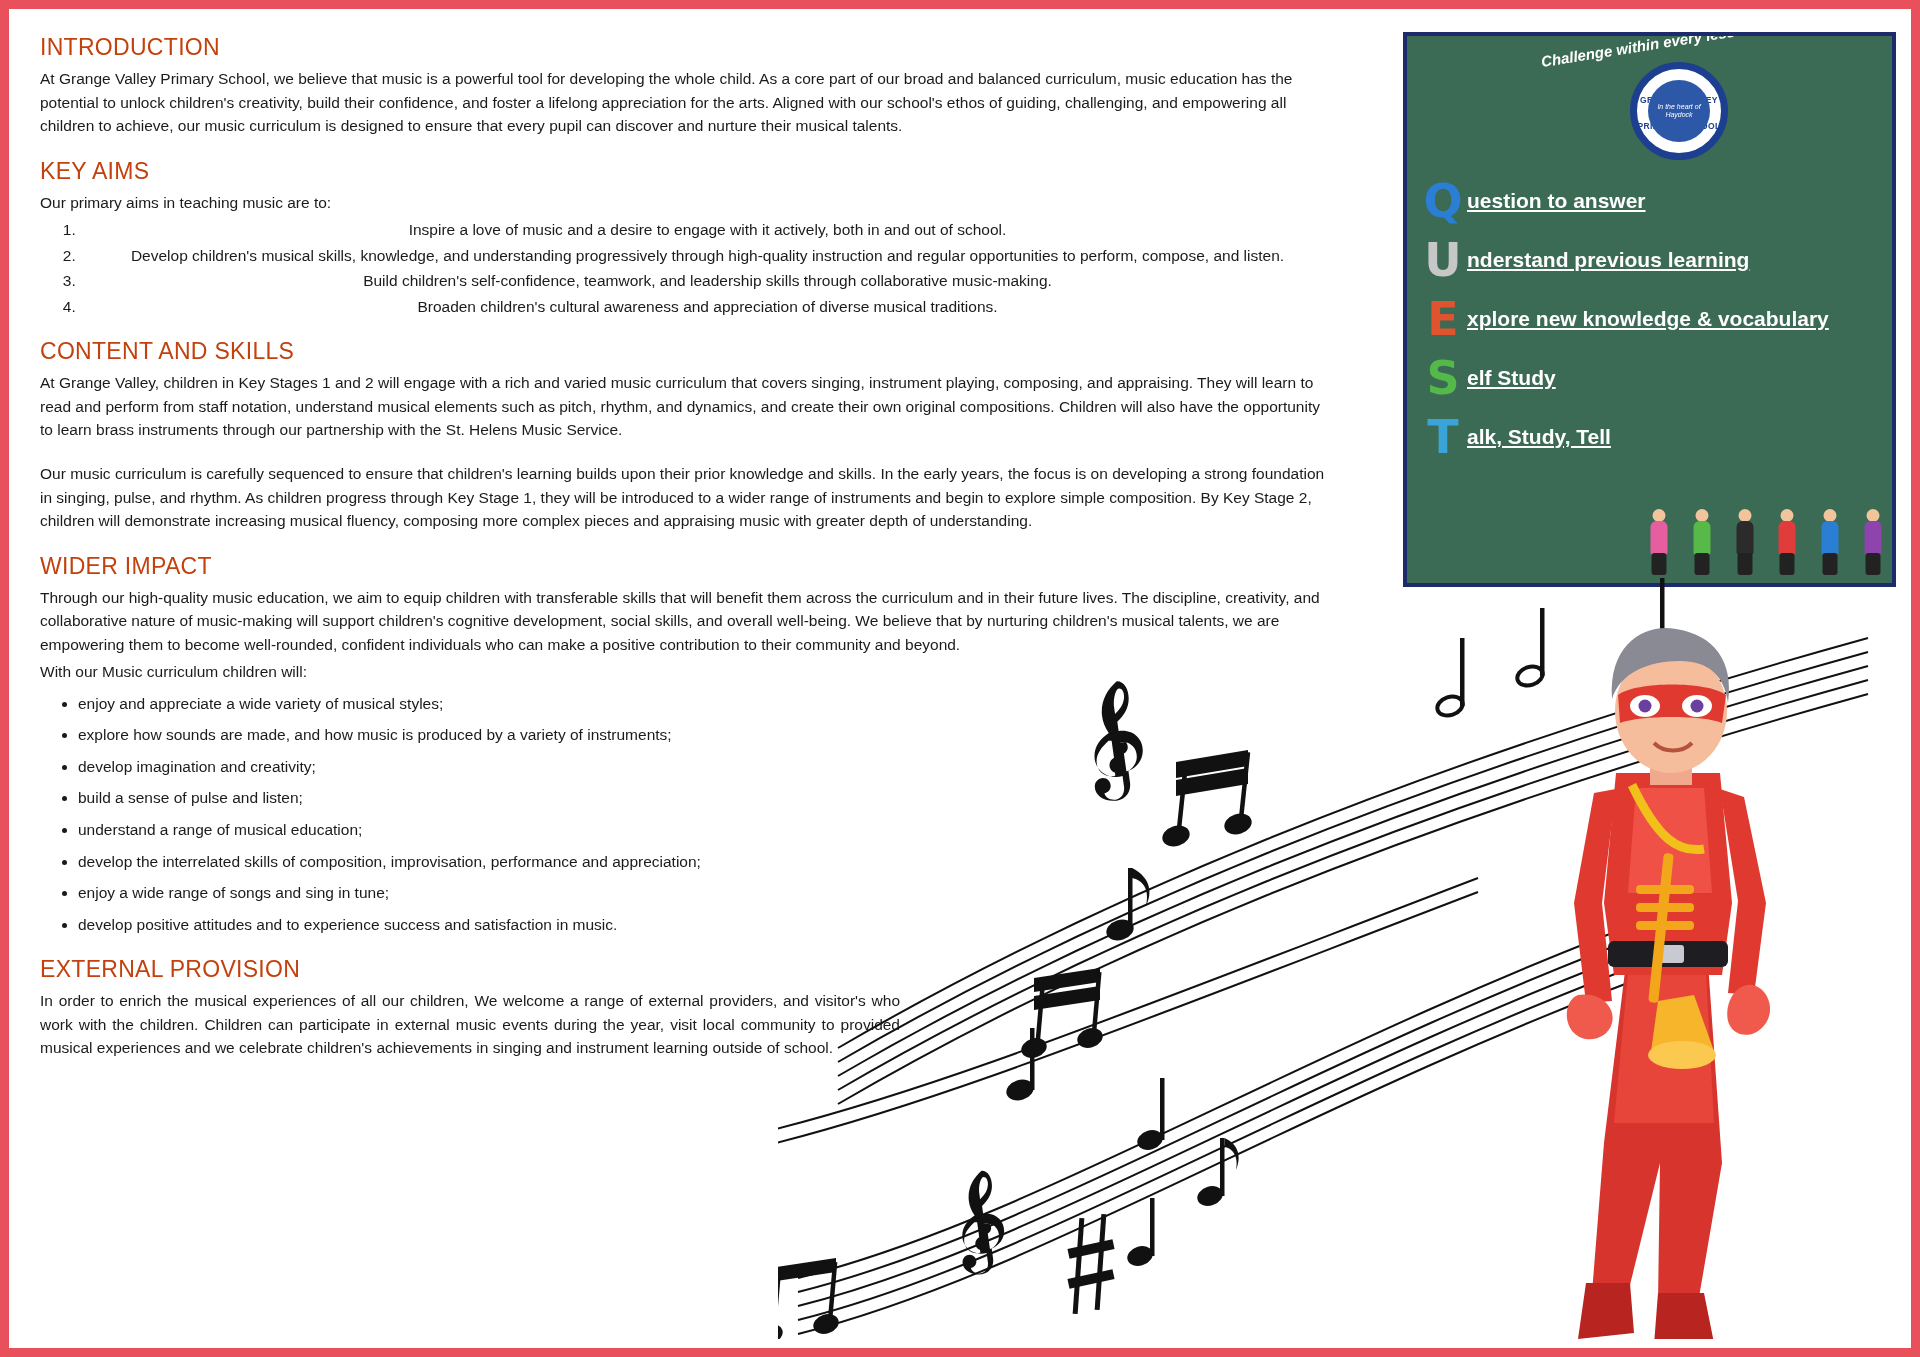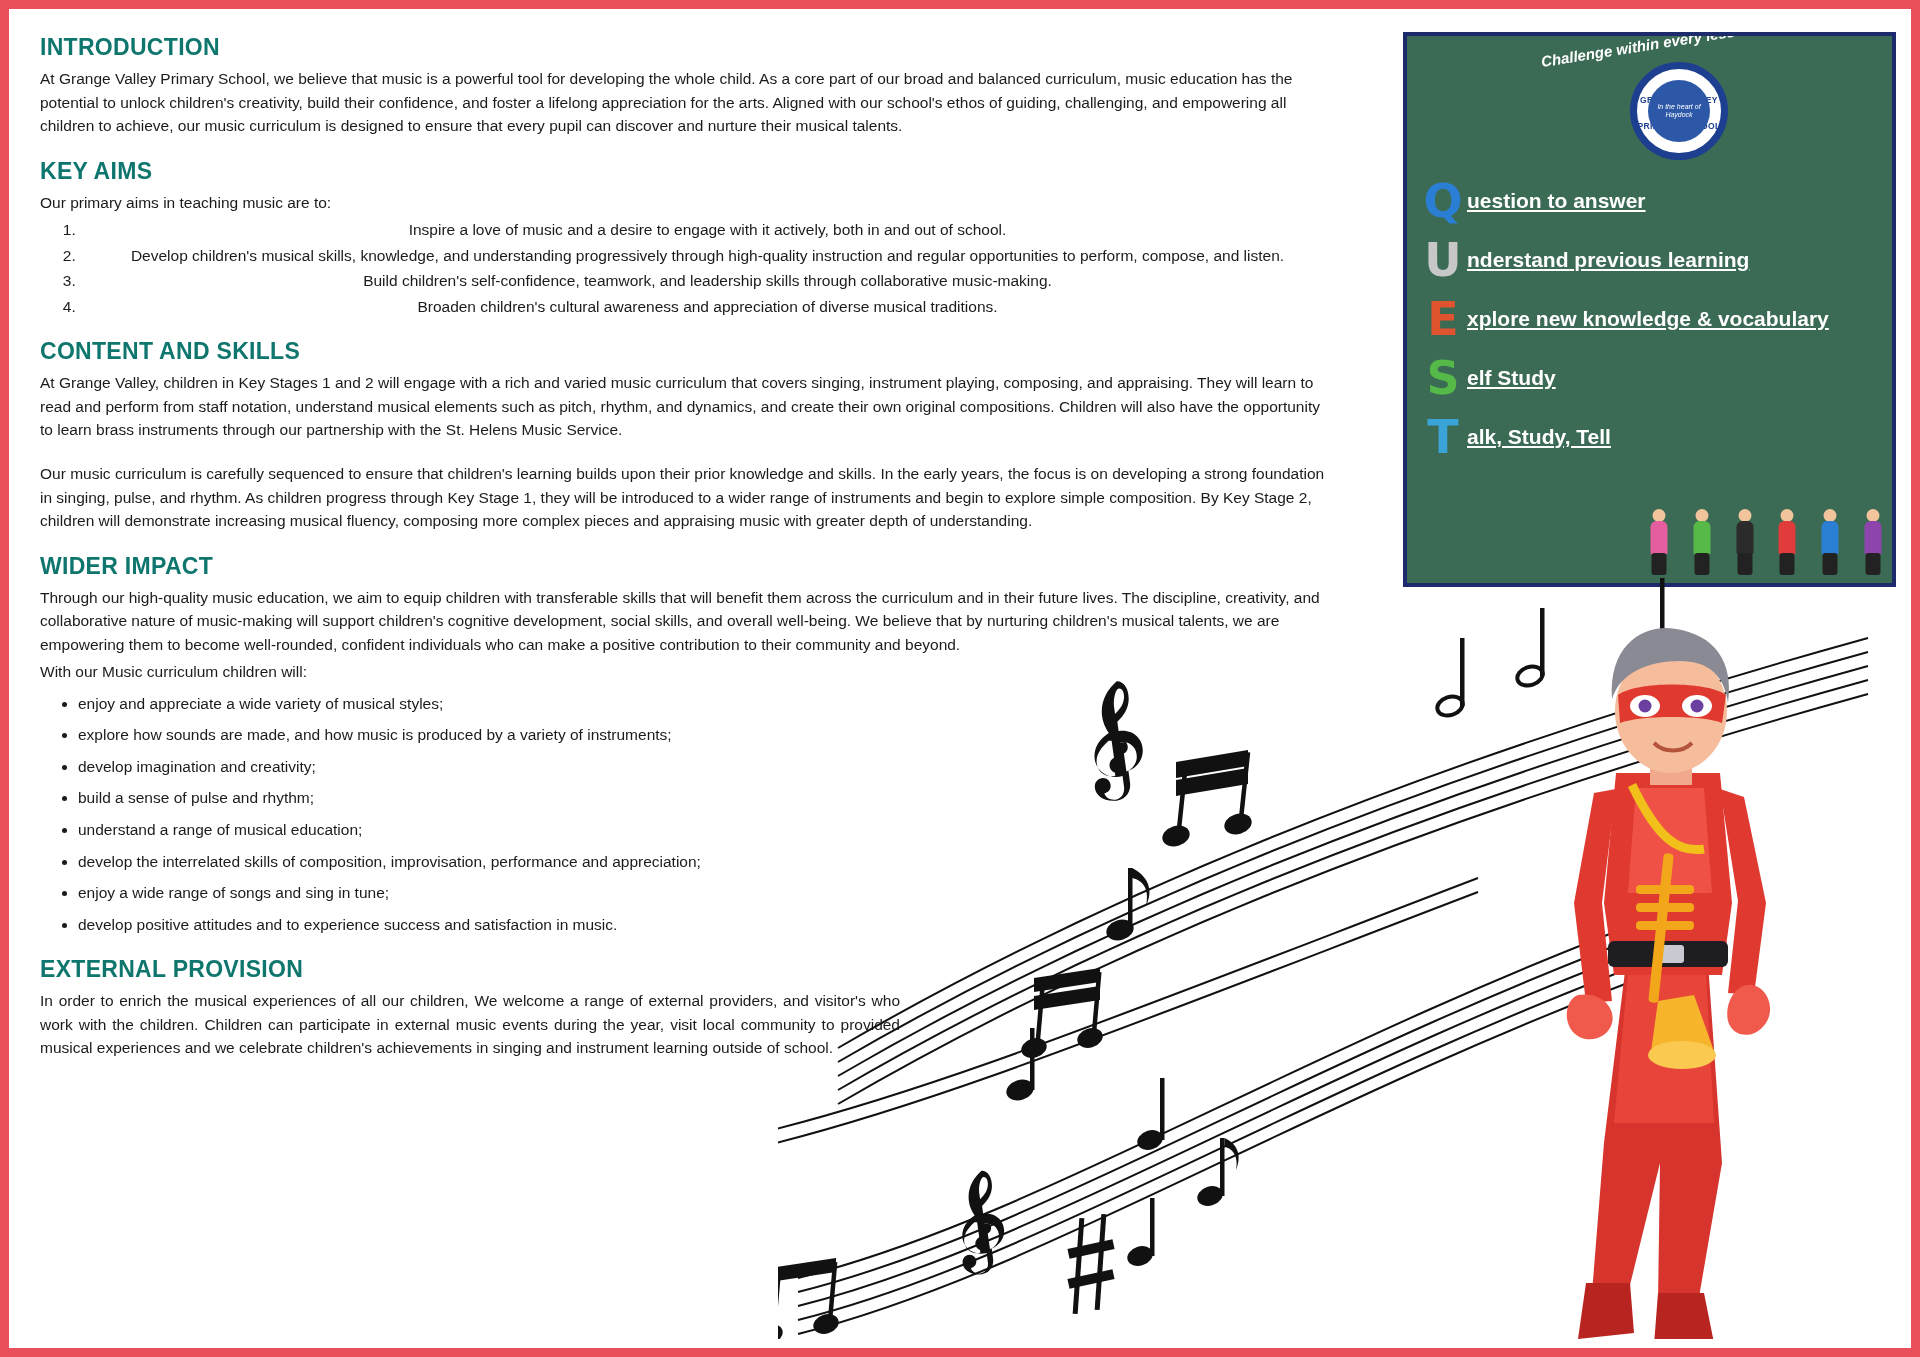--- a/index.html
+++ b/index.html
@@ -30,23 +30,23 @@
   }
 
   
   .text-col {
     position: absolute;
     left: 22px;
     top: 16px;
     width: 1295px;
   }
   h2.section-title {
-    color: #0f766e;
+    color: #c2410c;
     font-size: 23px;
-    font-weight: bold;
+    font-weight: normal;
     letter-spacing: .3px;
     margin: 0 0 6px 0;
     text-transform: uppercase;
   }
   .sect { margin-bottom: 20px; }
   p.body, li {
     color: #1b1b1b;
     font-size: 15.5px;
     line-height: 1.52;
     margin: 0 0 4px 0;
@@ -253,21 +253,21 @@
       </div>
 
       <div class="sect">
         <h2 class="section-title">WIDER IMPACT</h2>
         <p class="body">Through our high-quality music education, we aim to equip children with transferable skills that will benefit them across the curriculum and in their future lives. The discipline, creativity, and collaborative nature of music-making will support children's cognitive development, social skills, and overall well-being. We believe that by nurturing children's musical talents, we are empowering them to become well-rounded, confident individuals who can make a positive contribution to their community and beyond.</p>
         <p class="body lead-line">With our Music curriculum children will:</p>
         <ul class="bullets">
           <li>enjoy and appreciate a wide variety of musical styles;</li>
           <li>explore how sounds are made, and how music is produced by a variety of instruments;</li>
           <li>develop imagination and creativity;</li>
-          <li>build a sense of pulse and rhythm;</li>
+          <li>build a sense of pulse and listen;</li>
           <li>understand a range of musical education;</li>
           <li>develop the interrelated skills of composition, improvisation, performance and appreciation;</li>
           <li>enjoy a wide range of songs and sing in tune;</li>
           <li>develop positive attitudes and to experience success and satisfaction in music.</li>
         </ul>
       </div>
 
       <div class="sect" style="width:860px;">
         <h2 class="section-title">EXTERNAL PROVISION</h2>
         <p class="body justify">In order to enrich the musical experiences of all our children, We welcome a range of external providers, and visitor's who work with the children. Children can participate in external music events during the year, visit local community to provided musical experiences and we celebrate children's achievements in singing and instrument learning outside of school.</p>

